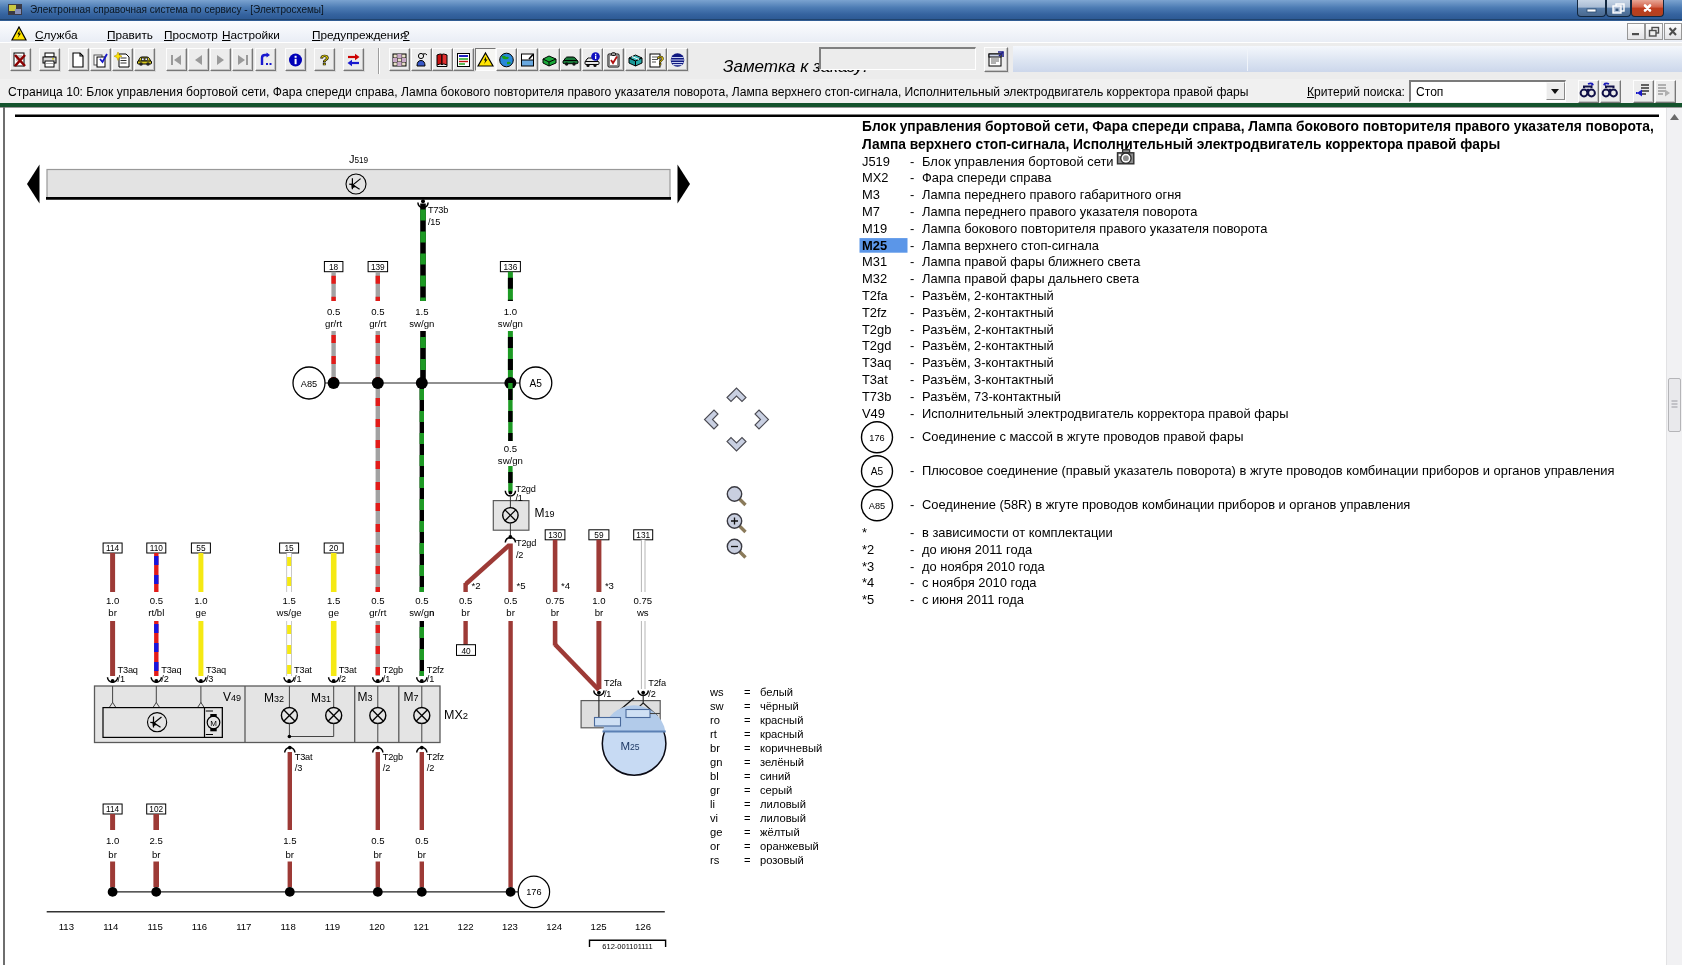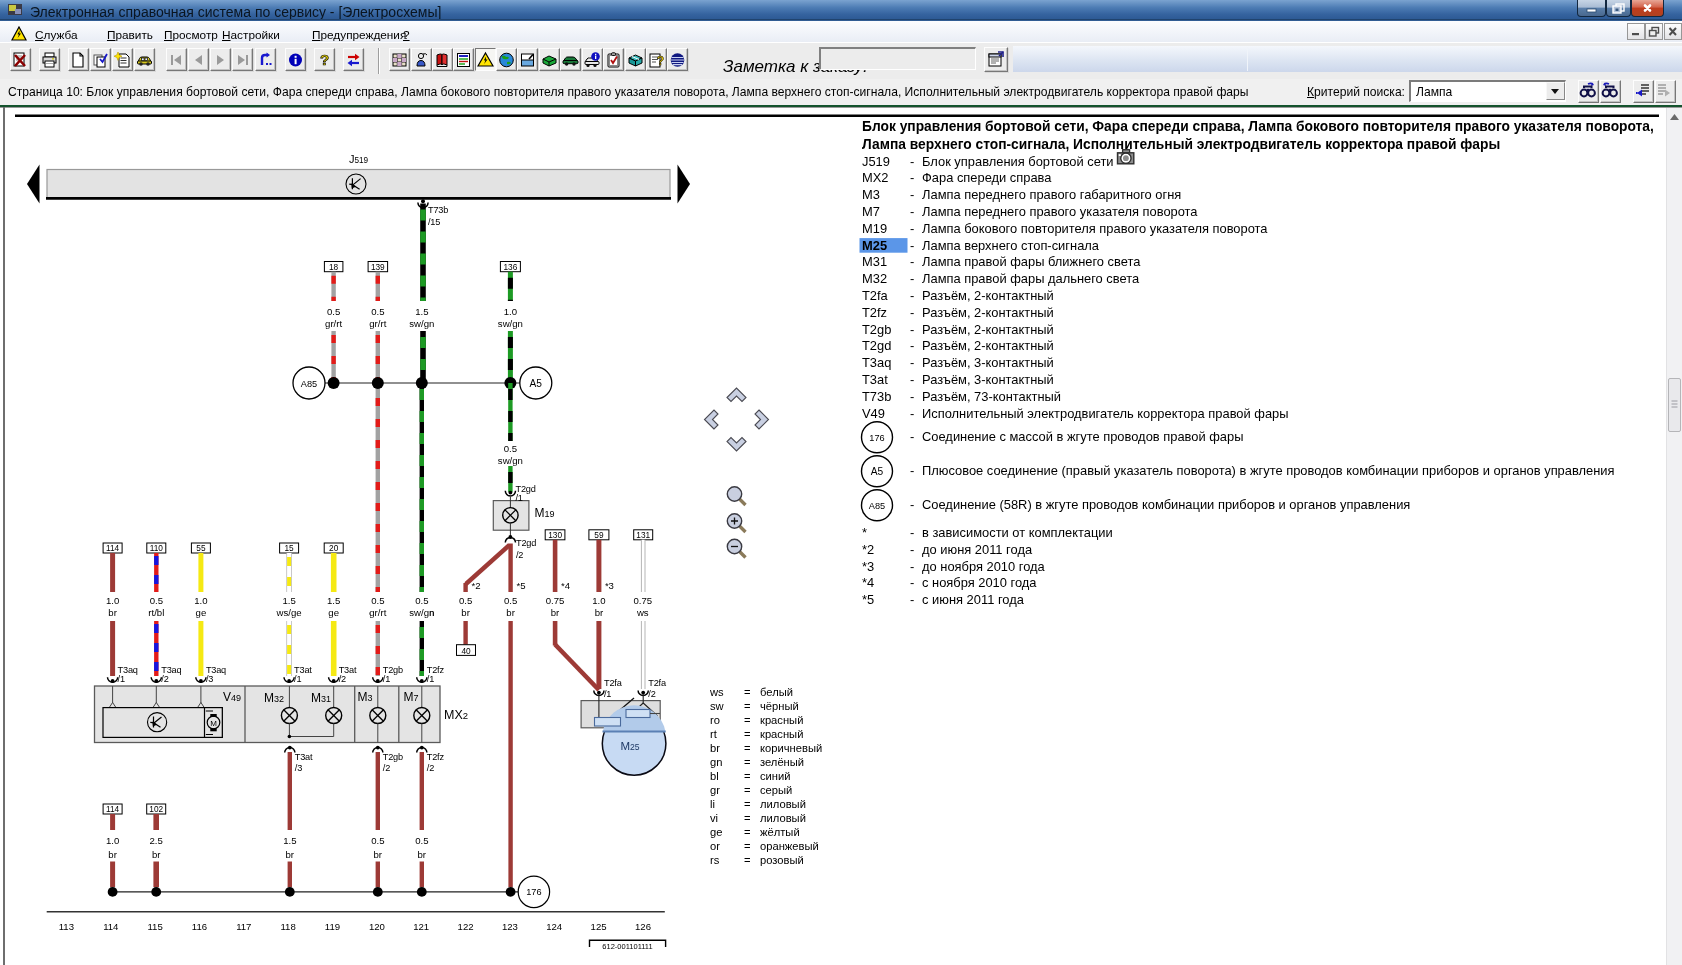--- a/index.html
+++ b/index.html
@@ -2,21 +2,21 @@
 <html><head>
 <meta charset="utf-8">
 <style>
 * { margin:0; padding:0; box-sizing:border-box; }
 html,body { width:1682px; height:965px; overflow:hidden; }
 body { font-family:"Liberation Sans",sans-serif; position:relative; background:#fff; }
 .abs { position:absolute; }
 
 #titlebar { left:0; top:0; width:1682px; height:19px;
   background:linear-gradient(180deg,#7ba3d0 0%,#4d7cb4 40%,#35639f 75%,#2d5a95 100%); }
-#titlebar .ttext { left:30px; top:4px; font-size:14px; color:#0a1520; white-space:nowrap; }
+#titlebar .ttext { left:30px; top:4px; font-size:10px; color:#0a1520; white-space:nowrap; }
 #tbline { left:0; top:19px; width:1682px; height:2px; background:linear-gradient(180deg,#17365c,#3a6aa5); }
 .wbtn { top:0; height:17px; border:1px solid #12273f; border-top:none; border-radius:0 0 4px 4px; }
 #btnmin { left:1577px; width:29px; background:linear-gradient(180deg,#c7d5e6 0%,#a9bcd4 45%,#5b80ab 50%,#49688e 100%); }
 #btnmax { left:1606px; width:25px; background:linear-gradient(180deg,#c7d5e6 0%,#a9bcd4 45%,#5b80ab 50%,#49688e 100%); }
 #btncls { left:1631px; width:33px; background:linear-gradient(180deg,#e8a696 0%,#d2624a 45%,#c03c1e 50%,#b0421f 100%); }
 
 #menubar { left:0; top:21px; width:1682px; height:21px;
   background:linear-gradient(180deg,#fcfdfe,#e9edf5); font-size:11.8px; color:#000; }
 #menubar span.mi { position:absolute; top:6.5px; }
 .cbtn { top:23px; width:18px; height:17px; background:linear-gradient(180deg,#fdfdfd,#e3e3e6); border:1px solid #979797; }
@@ -30,21 +30,21 @@
 .tbtn svg { position:absolute; left:1px; top:2px; }
 .tbtn.pressed { background:#f6f6f3; border-top:1px solid #777; border-left:1px solid #777;
   border-right:1px solid #fdfdfd; border-bottom:1px solid #fdfdfd; box-shadow:none; }
 #zlabel { left:723px; top:14px; font-size:17px; color:#000; position:absolute;font-style:italic; }
 #zfield { left:819px; top:4px; width:157px; height:23px; background:#ececec;
   border-top:2px solid #808080; border-left:2px solid #808080; border-bottom:1px solid #fff; border-right:1px solid #fff; position:absolute; }
 #bluband { left:1013px; top:3px; width:669px; height:26px; position:absolute;
   background:linear-gradient(180deg,#f4f7fc 0%,#dde5f2 55%,#ccd7eb 100%); }
 #bluband .vline { position:absolute; left:234px; top:1px; width:1px; height:24px; background:#f0f4fa; }
 
-#pagerow { left:0; top:79px; width:1682px; height:28px; background:#f0f0f0; border-bottom:2px solid #14532d; font-size:12.1px; }
+#pagerow { left:0; top:79px; width:1682px; height:28px; background:#f0f0f0; border-bottom:4px solid #14532d; font-size:12.1px; }
 #pagerow .ptext { position:absolute; left:8px; top:6px; white-space:nowrap; }
 #pagerow .crit { position:absolute; left:1307px; top:6px; font-size:12.1px; }
 #combo { position:absolute; left:1409px; top:1px; width:157px; height:22px; background:#fff;
   border-top:2px solid #7b7b7b; border-left:2px solid #7b7b7b; border-bottom:1px solid #fff; border-right:1px solid #fff; }
 #combo .ctext { position:absolute; left:5px; top:3px; font-size:12.1px; }
 #combo .cbt { position:absolute; right:0; top:0; width:19px; height:18px; background:#ececec;
   border:1px solid #888; border-top:1px solid #f8f8f8; border-left:1px solid #f8f8f8; }
 .prbtn { position:absolute; top:1px; width:21px; height:23px; background:#ececec;
   border-top:1px solid #fdfdfd; border-left:1px solid #fdfdfd; border-right:1px solid #777; border-bottom:1px solid #777;
   box-shadow:inset -1px -1px 0 #c2c2c2; }
@@ -321,21 +321,21 @@
     </div>
   <div id="bluband">
       <div class="vline"></div>
     </div>
 </div>
 
 <div class="abs" id="pagerow">
   <span class="ptext">Страница 10: Блок управления бортовой сети, Фара спереди справа, Лампа бокового повторителя правого указателя поворота, Лампа верхнего стоп-сигнала, Исполнительный электродвигатель корректора правой фары</span>
   <span class="crit"><u>К</u>ритерий поиска:</span>
   <div id="combo">
-      <span class="ctext">Лампа</span>
+      <span class="ctext">Стоп</span>
       <div class="cbt"><svg width="17" height="16">
           <path d="M4 6 L12 6 L8 11 Z" fill="#111"></path>
         </svg></div>
     </div>
   <div class="prbtn" style="left:1578px"><svg width="17" height="18" viewBox="0 0 17 18">
         <path d="M9 3 Q12 1.5 14 3.5" stroke="#1818b8" stroke-width="1.6" fill="none"></path>
         <path d="M13 1.5 L15 4 L12 5" fill="#1818b8"></path>
         <circle cx="5" cy="12" r="3.4" fill="none" stroke="#101048" stroke-width="2"></circle>
         <circle cx="12.5" cy="12" r="3.4" fill="none" stroke="#101048" stroke-width="2"></circle>
         <path d="M7.5 9 L10 9" stroke="#101048" stroke-width="2.4"></path>

